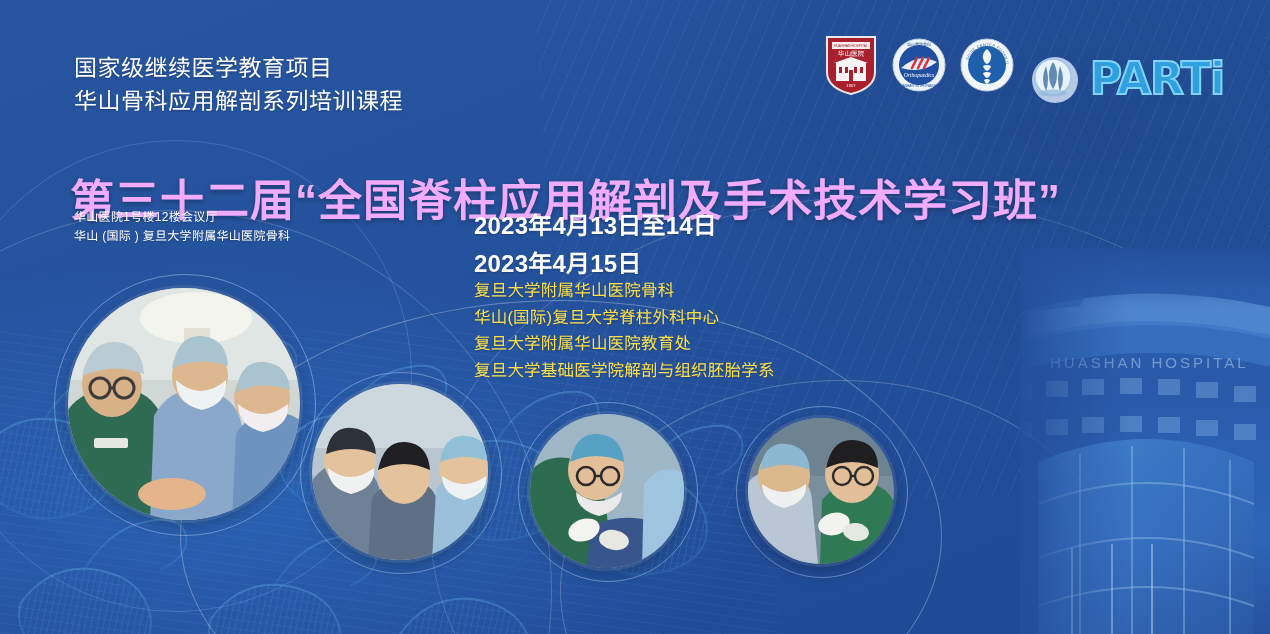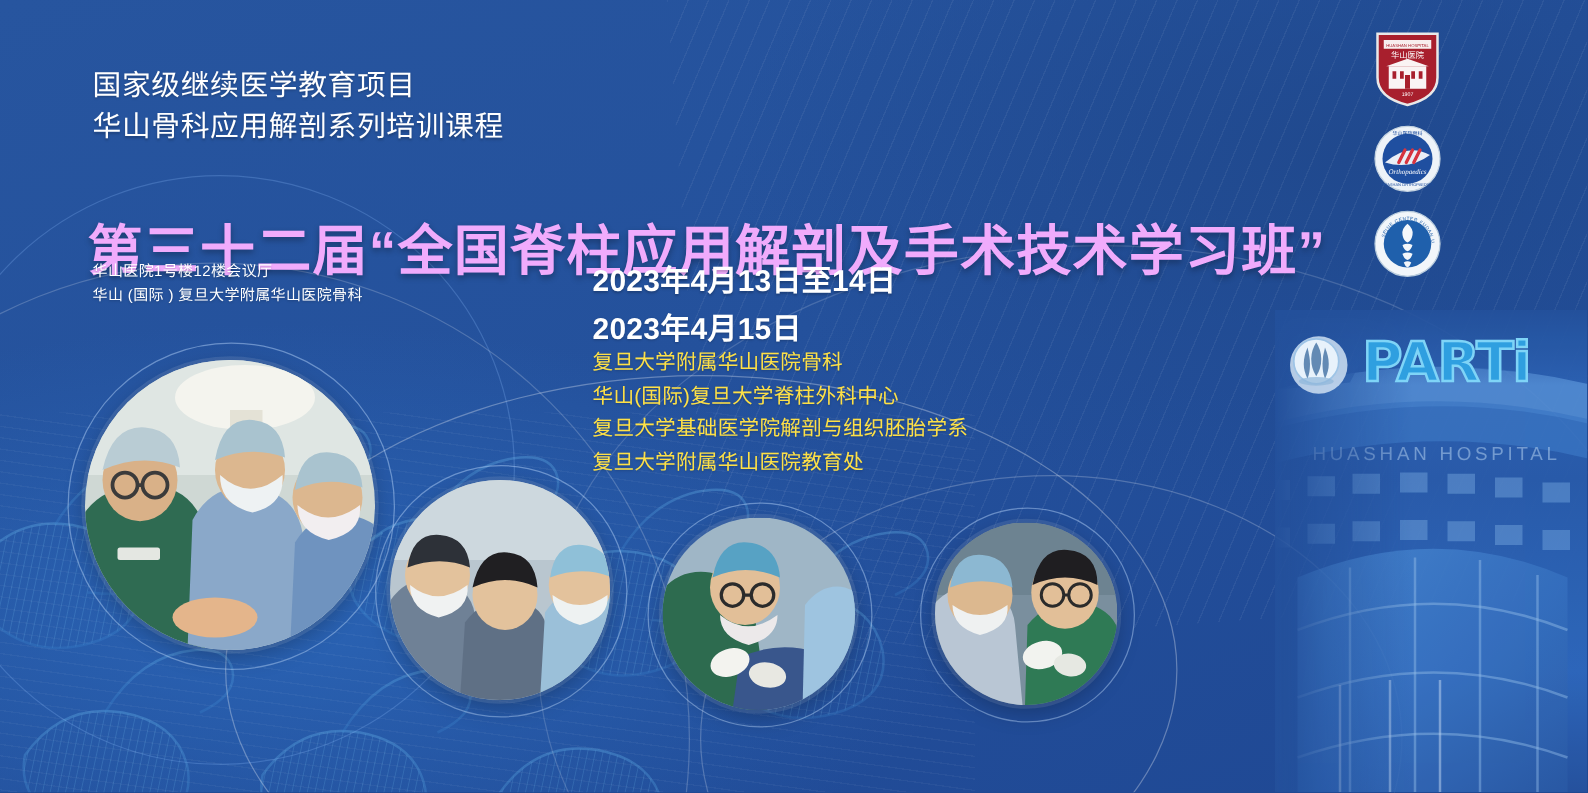--- a/index.html
+++ b/index.html
@@ -92,21 +92,21 @@
   }
   .bmask2{
     position:absolute;left:0;top:0;right:0;height:60px;
     background:linear-gradient(180deg,#24519c 0%,rgba(36,81,156,0) 100%);
     pointer-events:none;
   }
 
   
   .logos{
     position:absolute; right:46px; top:24px;
-    display:flex; align-items:center; gap:14px;flex-direction:column;
+    display:flex; align-items:center; gap:14px;
   }
   .logo{ display:block; }
   .shield{width:54px;height:62px;}
   .roundlogo{width:54px;height:54px;}
   .parti{display:flex;align-items:center;gap:8px;margin-top:28px;}
   .parti-mark{width:54px;height:54px;}
   .parti-word{
     font-family:"DejaVu Sans","Liberation Sans",sans-serif;
     font-weight:bold;
     font-size:44px;
@@ -398,22 +398,22 @@
   </div>
 
   <div class="dates">
     <div>2023年4月13日至14日</div>
     <div>2023年4月15日</div>
   </div>
 
   <div class="orgs">
     <div>复旦大学附属华山医院骨科</div>
     <div>华山(国际)复旦大学脊柱外科中心</div>
+    <div>复旦大学附属华山医院教育处</div>
     <div>复旦大学基础医学院解剖与组织胚胎学系</div>
-    <div>复旦大学附属华山医院教育处</div>
   </div>
 
   <div class="ring ring1"></div>
   <div class="ring ring2"></div>
   <div class="ring ring3"></div>
   <div class="ring ring4"></div>
 
   <div class="pc pc1">
     <svg viewBox="0 0 232 232" aria-hidden="true">
       <rect width="232" height="232" fill="#cfd8d4"></rect>

